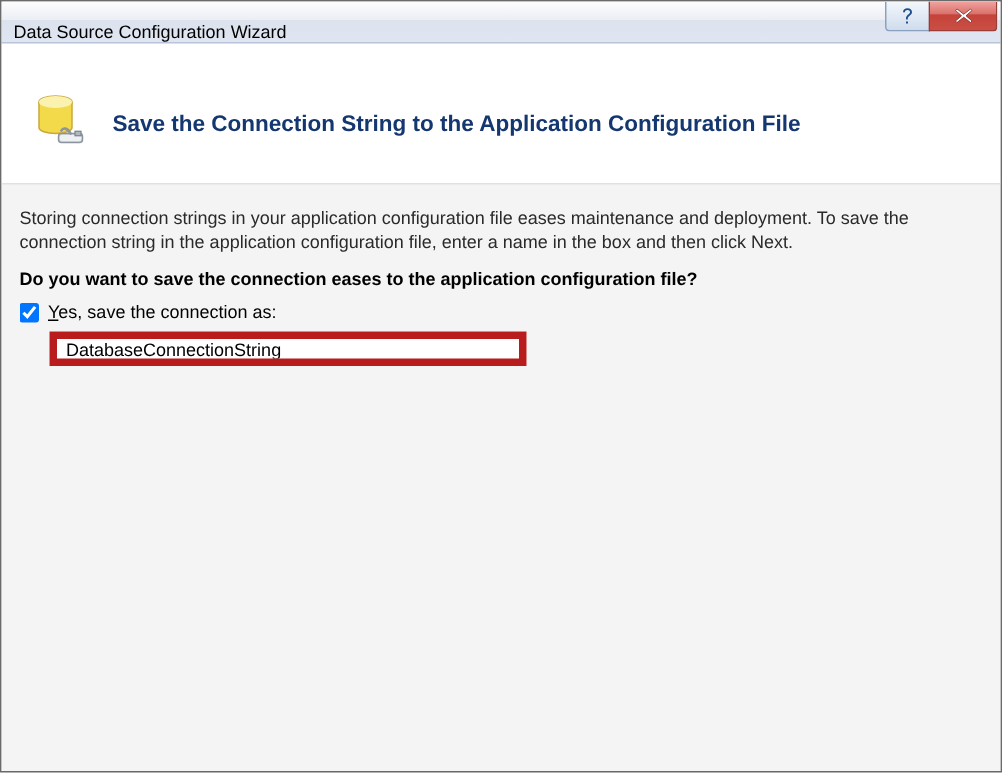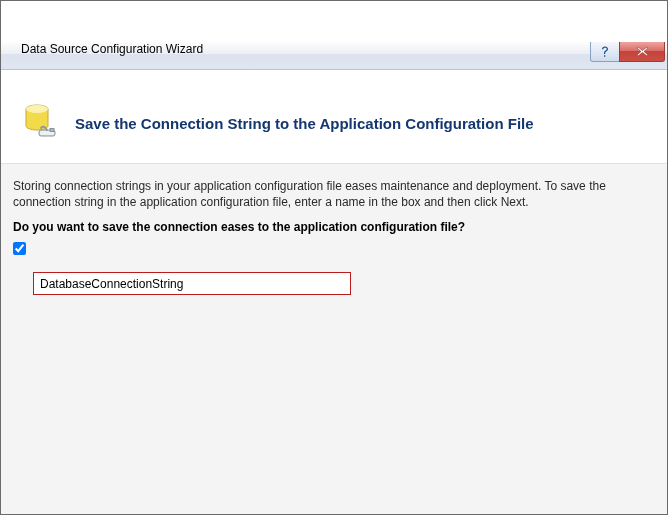--- a/index.html
+++ b/index.html
@@ -11,24 +11,23 @@
       height: 515px;
       overflow: hidden;
       border: 1px solid #6a6a6a;
     }
     
     .titlebar {
       height: 28px;
       background: linear-gradient(to bottom, #fdfdfe 0%, #ebeef4 45%, #dde3ee 46%, #dfe6f1 100%);
       border-bottom: 1px solid #b8c4d8;
       display: flex;
-      align-items: flex-start;
-      padding-left: 20px;
+      align-items: flex-end;
+      padding-left: 8px;
       position: relative;
-      margin-top: 41px;
     }
     .titlebar .title { color: #000; font-size: 12px; }
     .titlebar .controls { position: absolute; right: 2px; top: 0; display: flex; }
     .win-btn {
       width: 30px; height: 20px;
       display: flex; align-items: center; justify-content: center;
       border: 1px solid #8aa0bf;
       border-top: none;
       margin-left: -1px;
     }
@@ -84,24 +83,23 @@
     .check-row input[type=checkbox] {
       width: 13px; height: 13px; margin-right: 6px;
     }
     .check-row label .underline { text-decoration: underline; }
     .name-input {
       width: 318px;
       height: 23px;
       padding: 3px 6px;
       font-family: inherit;
       font-size: 12px;
-      border: 1px solid #b91c1c;
+      border: 5px solid #b91c1c;
       background: #fff;
       margin-left: 20px;
-      margin-top: 11px;
     }
 
     
     .button-row {
       height: 54px;
       border-top: 1px solid #dcdcdc;
       background: #f4f4f4;
       display: flex;
       align-items: center;
       justify-content: flex-end;
@@ -143,20 +141,21 @@
     </svg>
   </div>
   <div class="header-title">Save the Connection String to the Application Configuration File</div>
 </div>
 
 <div class="body-area">
   <p class="desc">Storing connection strings in your application configuration file eases maintenance and deployment. To save the connection string in the application configuration file, enter a name in the box and then click Next.</p>
   <p class="question">Do you want to save the connection eases to the application configuration file?</p>
   <div class="check-row">
     <input type="checkbox" checked="" id="savechk" style="">
+    <label for="savechk"><span class="underline">Y</span><span>es, save the connection as:</span></label>
   </div>
   <input type="text" class="name-input" value="DatabaseConnectionString" style="">
 </div>
 
 <div class="button-row">
   
   
   
   
 </div>

